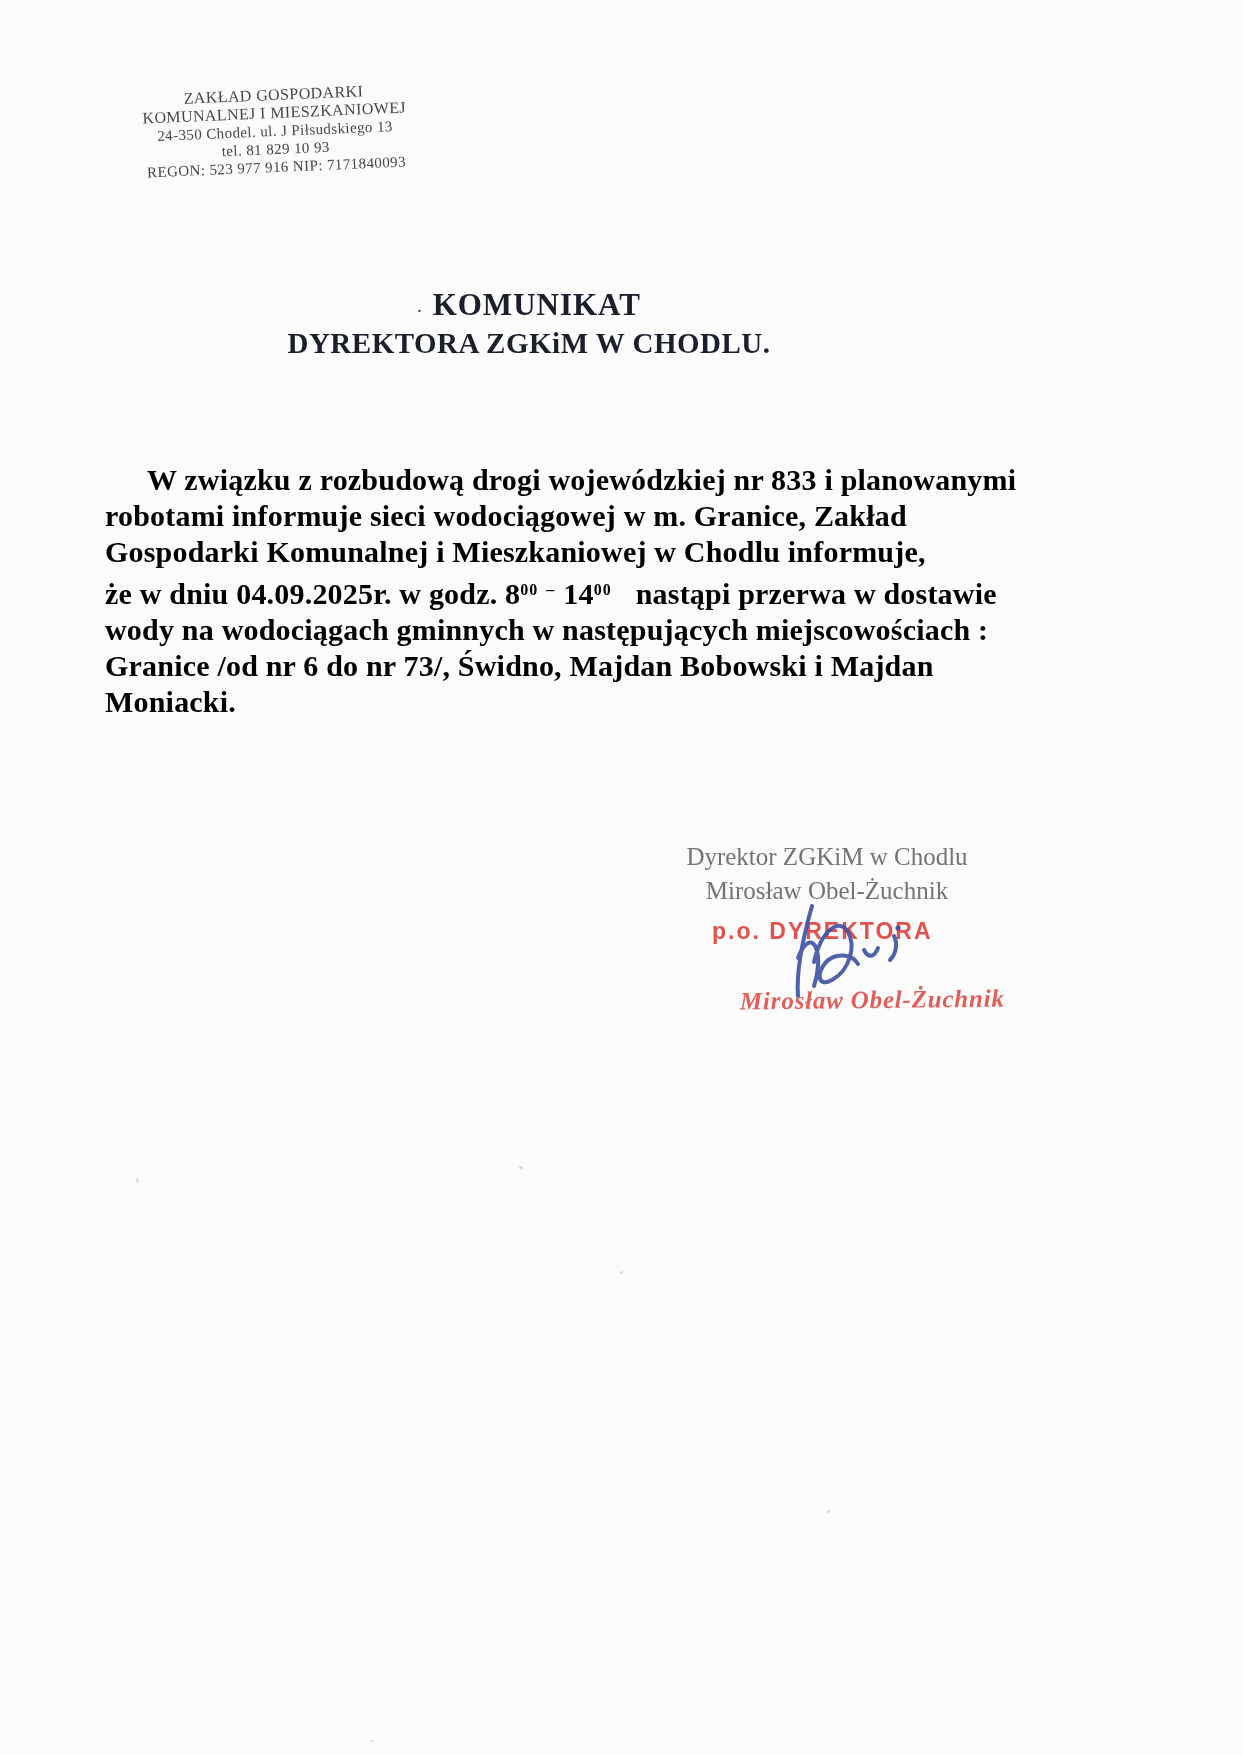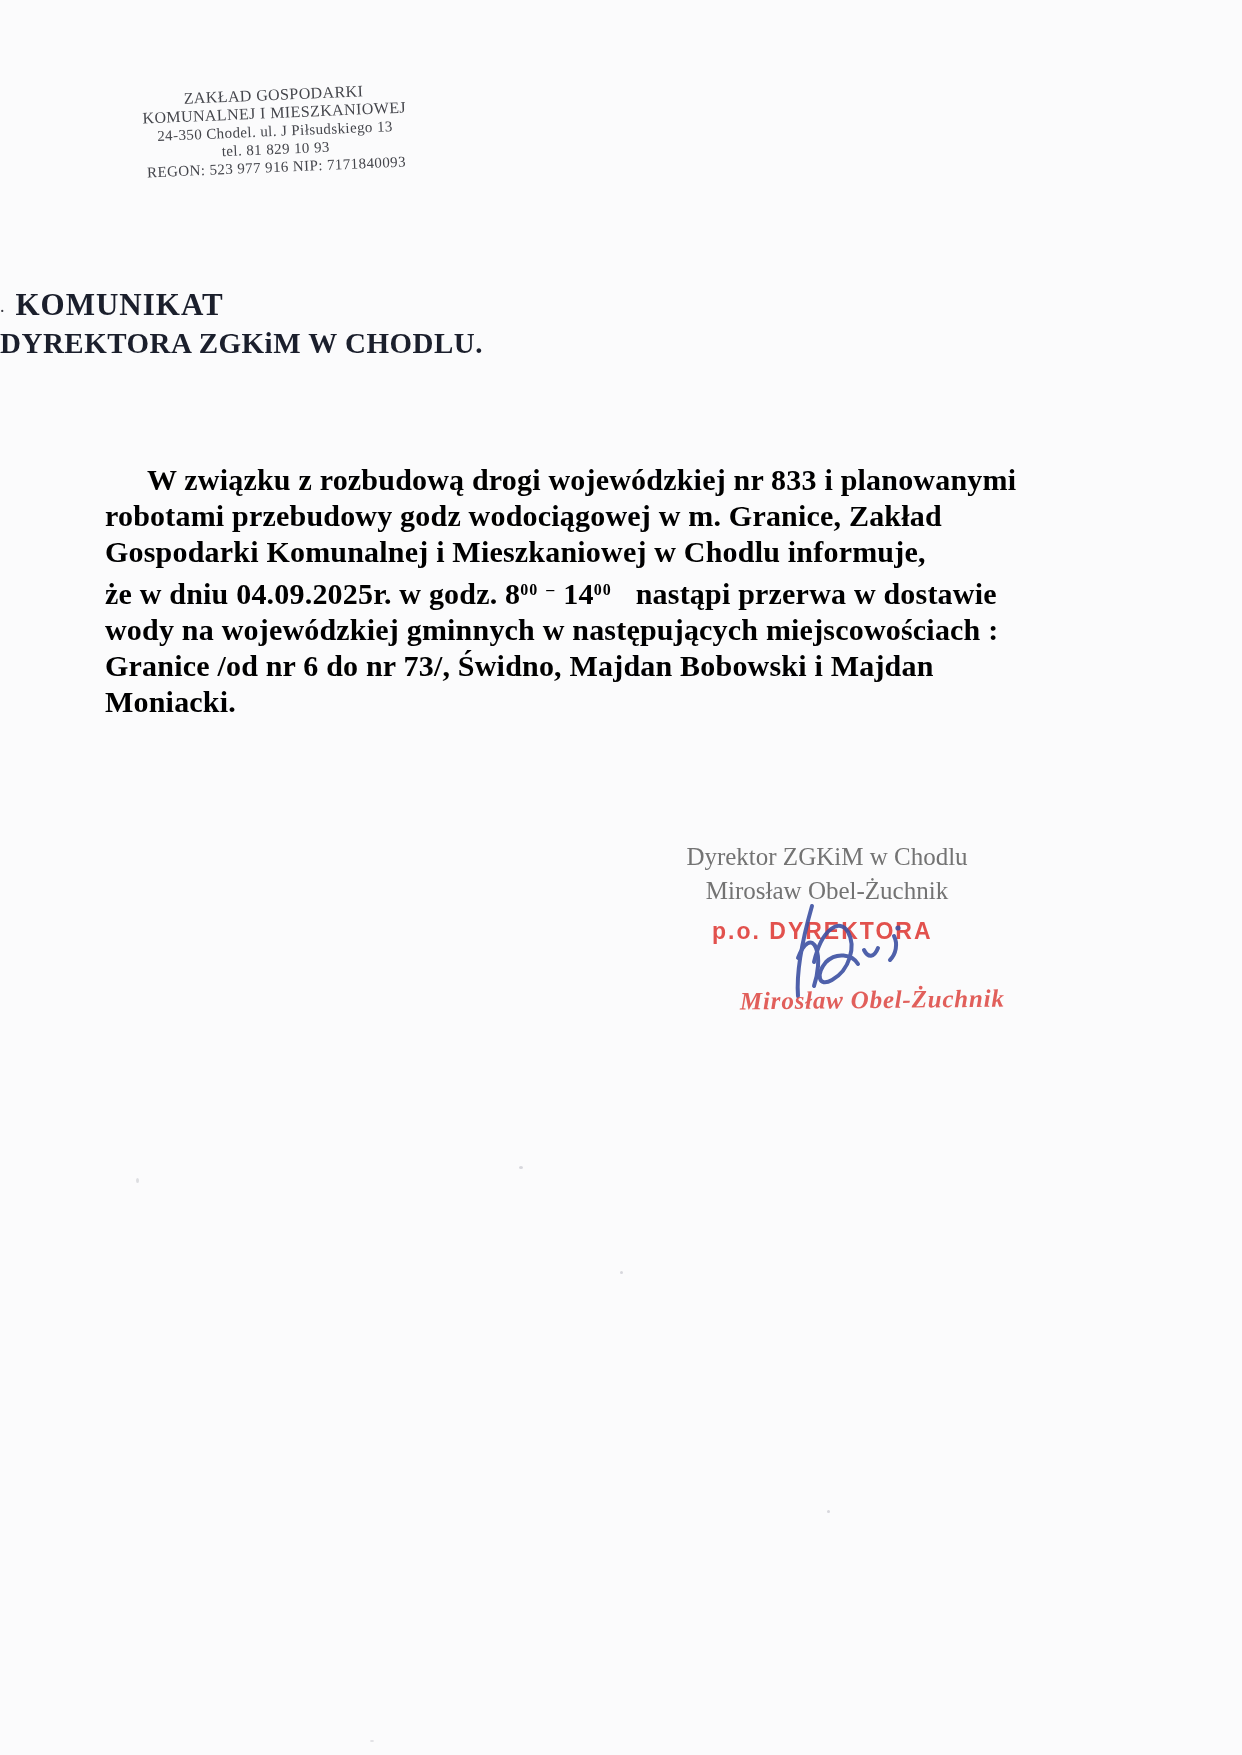--- a/index.html
+++ b/index.html
@@ -28,20 +28,21 @@
   .header-stamp .hs-line { line-height:18px; white-space:nowrap; }
   .hs-1 { font-size:16px; }
   .hs-2 { font-size:16px; }
   .hs-3 { font-size:15px; }
   .hs-4 { font-size:15px; }
   .hs-5 { font-size:15px; }
 
   
   .title-block {
     position:absolute; left:0; top:286px; width:1058px;
+    text-align:center;
     font-weight:bold;
     color:#1b1f2c;
   }
   .title-line1 { font-size:31px; letter-spacing:1px; line-height:38px; }
   .title-prefix { font-size:18px; font-weight:normal; color:#3a3a42; margin-right:10px; vertical-align:3px; }
   .title-line2 { font-size:29px; letter-spacing:0.5px; line-height:36px; }
 
   
   .body-text {
     position:absolute; left:105px; top:462px; width:920px;
@@ -110,26 +111,26 @@
 
   <div class="title-block">
     <div class="title-line1">
       <span class="title-prefix">.</span><span>KOMUNIKAT</span>
     </div>
     <div class="title-line2">DYREKTORA ZGKiM W CHODLU.</div>
   </div>
 
   <div class="body-text">
     <div class="body-line indent">W związku z rozbudową drogi wojewódzkiej nr 833 i planowanymi</div>
-    <div class="body-line">robotami przebudowy godz wodociągowej w m. Granice, Zakład</div>
+    <div class="body-line">robotami informuje sieci wodociągowej w m. Granice, Zakład</div>
     <div class="body-line">Gospodarki Komunalnej i Mieszkaniowej w Chodlu informuje,</div>
     <div class="body-line">
       <span>że w dniu 04.09.2025r. w godz. 8</span><span class="sup">00</span><span class="sup sup-dash">–</span><span>14</span><span class="sup">00</span><span class="after-sup">nastąpi przerwa w dostawie</span>
     </div>
-    <div class="body-line">wody na wojewódzkiej gminnych w następujących miejscowościach :</div>
+    <div class="body-line">wody na wodociągach gminnych w następujących miejscowościach :</div>
     <div class="body-line">Granice /od nr 6 do nr 73/, Świdno, Majdan Bobowski i Majdan</div>
     <div class="body-line">Moniacki.</div>
   </div>
 
   <div class="closing-block">
     <div class="closing-line">Dyrektor ZGKiM w Chodlu</div>
     <div class="closing-line">Mirosław Obel-Żuchnik</div>
   </div>
 
   <div class="po-stamp">p.o. DYREKTORA</div>

